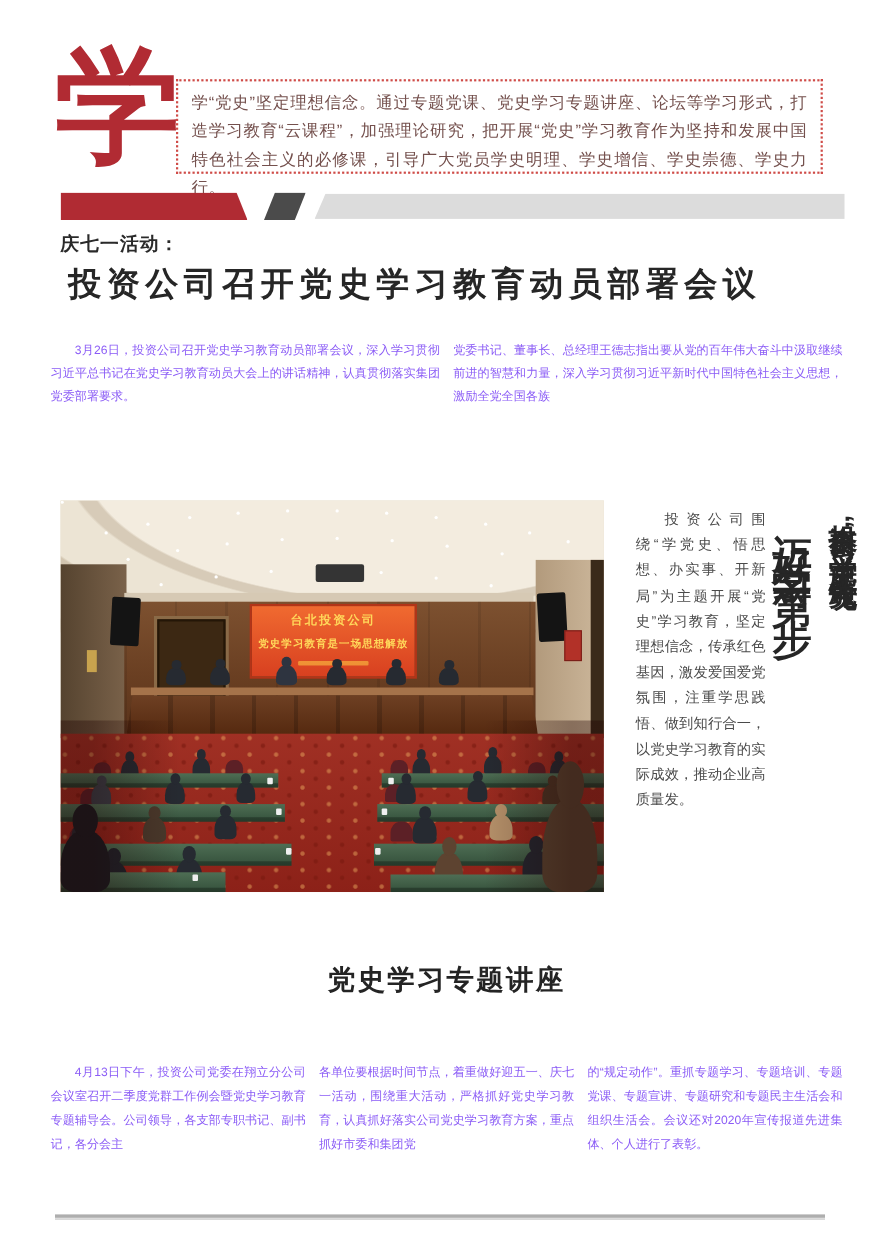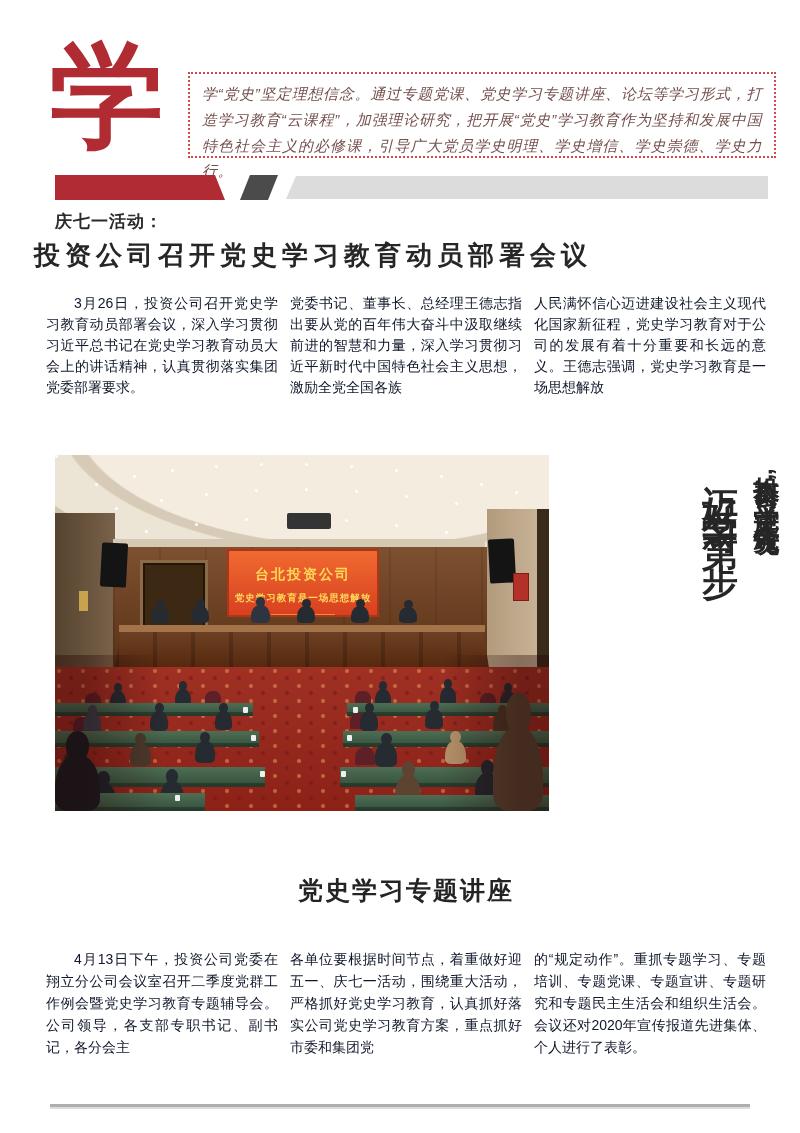--- a/index.html
+++ b/index.html
@@ -2,37 +2,37 @@
 <html><head>
 <meta charset="utf-8">
 <style>
   html,body{margin:0;padding:0;background:#ffffff;}
   .page{position:relative;width:800px;height:1133px;background:#fff;overflow:hidden;
         font-family:"Liberation Sans","DejaVu Sans",sans-serif;color:#3c3c3c;}
 
   
   .big-char{position:absolute;left:50px;top:34px;font-size:114px;line-height:1.08;
             font-weight:900;color:#b12b33;font-family:"DejaVu Sans",sans-serif;}
-  .intro-box{position:absolute;left:188px;top:72px;width:588px;height:86px;
-             border:2px dotted #cf4b47;box-sizing:border-box;padding:7px 12px;font-style:italic;}
+  .intro-box{position:absolute;left:160px;top:72px;width:588px;height:86px;
+             border:2px dotted #cf4b47;box-sizing:border-box;padding:7px 12px;}
   .intro-box p{margin:0;font-size:15px;line-height:1.72;color:#74504d;text-align:justify;letter-spacing:.5px;}
   .bar-red{position:absolute;left:55px;top:175px;width:170px;height:25px;background:#b02b33;
            clip-path:polygon(0 0,calc(100% - 10px) 0,100% 100%,0 100%);}
   .bar-dark{position:absolute;left:240px;top:175px;width:38px;height:25px;background:#4b4b4b;
             clip-path:polygon(10px 0,100% 0,calc(100% - 10px) 100%,0 100%);}
   .bar-light{position:absolute;left:286px;top:176px;width:482px;height:23px;background:#dcdcdc;
              clip-path:polygon(10px 0,100% 0,100% 100%,0 100%);}
 
   
   .a1-kicker{position:absolute;left:55px;top:210px;font-size:17px;font-weight:700;color:#2a2a2a;letter-spacing:1px;}
-  .a1-title{position:absolute;left:34px;top:238px;width:716px;margin:0;font-size:26px;font-weight:800;
+  .a1-title{position:absolute;left:62px;top:238px;width:716px;margin:0;font-size:30px;font-weight:800;
             color:#262626;letter-spacing:5px;white-space:nowrap;}
   .cols{position:absolute;left:46px;width:720px;display:flex;gap:12px;}
   .a1-cols{top:293px;height:152px;}
-  .col{flex:1;font-size:14px;line-height:21px;text-align:justify;color:#0f172a;overflow:hidden;}
+  .col{flex:1;font-size:11px;line-height:21px;text-align:justify;color:#8b5cf6;overflow:hidden;margin-top:16px;}
   .indent{text-indent:2em;}
   .a2-cols{top:948px;height:162px;}
   .a2-cols .col{line-height:22px;}
 
   
   .photo{position:absolute;left:55px;top:455px;width:494px;height:356px;overflow:hidden;background:#e9e1d2;}
   .ph-ceiling{position:absolute;left:0;top:0;width:100%;height:120px;
     background:radial-gradient(560px 260px at 62% -35%,
       #f3ecdf 0 51%,#d7cbb8 51.5% 54%,#ece4d4 54.5% 65%,#d2c5b0 65.5% 68%,
       #e7decd 68.5% 79%,#cfc2ac 79.5% 82%,#e4dac8 82.5%),#e9e1d2;}
@@ -54,21 +54,21 @@
     background:linear-gradient(270deg,#cdb89c,#b29a7c);}
   .ph-pillar-right{position:absolute;left:482px;top:54px;width:12px;height:162px;background:#3a2a1a;}
   .ph-door{position:absolute;left:88px;top:108px;width:58px;height:104px;background:#3c2813;
     border:2px solid #241607;box-shadow:0 0 0 3px #8a6a47;}
   .ph-speaker{position:absolute;width:26px;height:44px;background:#141414;border-radius:2px;}
   .ph-gold-sign{position:absolute;left:24px;top:136px;width:9px;height:20px;background:#c8a34e;}
   .ph-poster{position:absolute;left:458px;top:118px;width:14px;height:26px;background:#b23128;border:1px solid #7a1f18;}
   .ph-screen{position:absolute;left:172px;top:94px;width:152px;height:68px;
     background:linear-gradient(180deg,#f06a30,#d84020);border:2px solid #b23418;box-sizing:border-box;
     display:flex;flex-direction:column;align-items:center;}
-  .scr-l1{margin-top:15px;font-size:14px;font-weight:700;color:#ffd75a;letter-spacing:2px;}
+  .scr-l1{margin-top:5px;font-size:11px;font-weight:700;color:#ffd75a;letter-spacing:2px;}
   .scr-l2{margin-top:8px;font-size:9.5px;font-weight:700;color:#ffd75a;letter-spacing:1px;}
   .scr-l3{margin-top:9px;width:64px;height:4px;background:rgba(255,205,70,.55);border-radius:1px;}
   .ph-ht-top{position:absolute;left:64px;top:170px;width:366px;height:7px;background:#a5734a;}
   .ph-ht-front{position:absolute;left:60px;top:177px;width:374px;height:36px;
     background:repeating-linear-gradient(90deg,rgba(0,0,0,.18) 0 4px,transparent 4px 38px),
                linear-gradient(180deg,#6e4023,#55290f);
     clip-path:polygon(1.5% 0,98.5% 0,100% 100%,0 100%);}
   .ph-floor{position:absolute;left:0;top:212px;width:100%;height:144px;
     background-image:
       radial-gradient(circle 2px at 4px 4px,rgba(240,180,100,.45) 0 1.5px,transparent 2.5px),
@@ -109,21 +109,20 @@
   </div>
   <div class="bar-red"></div>
   <div class="bar-dark"></div>
   <div class="bar-light"></div>
 
   <div class="a1-kicker">庆七一活动：</div>
   <h1 class="a1-title">投资公司召开党史学习教育动员部署会议</h1>
   <div class="cols a1-cols">
     <div class="col indent">3月26日，投资公司召开党史学习教育动员部署会议，深入学习贯彻习近平总书记在党史学习教育动员大会上的讲话精神，认真贯彻落实集团党委部署要求。</div>
     <div class="col">党委书记、董事长、总经理王德志指出要从党的百年伟大奋斗中汲取继续前进的智慧和力量，深入学习贯彻习近平新时代中国特色社会主义思想，激励全党全国各族</div>
-    <div class="col">人民满怀信心迈进建设社会主义现代化国家新征程，党史学习教育对于公司的发展有着十分重要和长远的意义。王德志强调，党史学习教育是一场思想解放</div>
   </div>
 
   <div class="photo">
     <div class="ph-ceiling"></div>
     <div class="ph-lights"></div>
     <div class="ph-vent"></div>
     <div class="ph-wall-left"></div>
     <div class="ph-wall-right"></div>
     <div class="ph-pillar-right"></div>
     <div class="ph-fascia"></div>
@@ -196,20 +195,21 @@
     <div class="cup" style="left:196px;top:280px;"></div>
     <div class="cup" style="left:205px;top:316px;"></div>
     <div class="cup" style="left:298px;top:252px;"></div>
     <div class="cup" style="left:292px;top:280px;"></div>
     <div class="cup" style="left:286px;top:316px;"></div>
     <div class="cup" style="left:120px;top:340px;"></div>
 
     <div class="ph-vignette"></div>
   </div>
 
+  <div class="side-par">投资公司围绕“学党史、悟思想、办实事、开新局”为主题开展“党史”学习教育，坚定理想信念，传承红色基因，激发爱国爱党氛围，注重学思践悟、做到知行合一，以党史学习教育的实际成效，推动企业高质量发。</div>
   <div class="vertical-head">
     <div class="vh-sub">投资公司“学党史 铸党魂”</div>
     <div class="vh-main">迈好学习第一步</div>
   </div>
 
   <div class="a2-title">
     <div class="t1">党史学习专题讲座</div>
   </div>
   <div class="cols a2-cols">
     <div class="col indent">4月13日下午，投资公司党委在翔立分公司会议室召开二季度党群工作例会暨党史学习教育专题辅导会。公司领导，各支部专职书记、副书记，各分会主</div>

